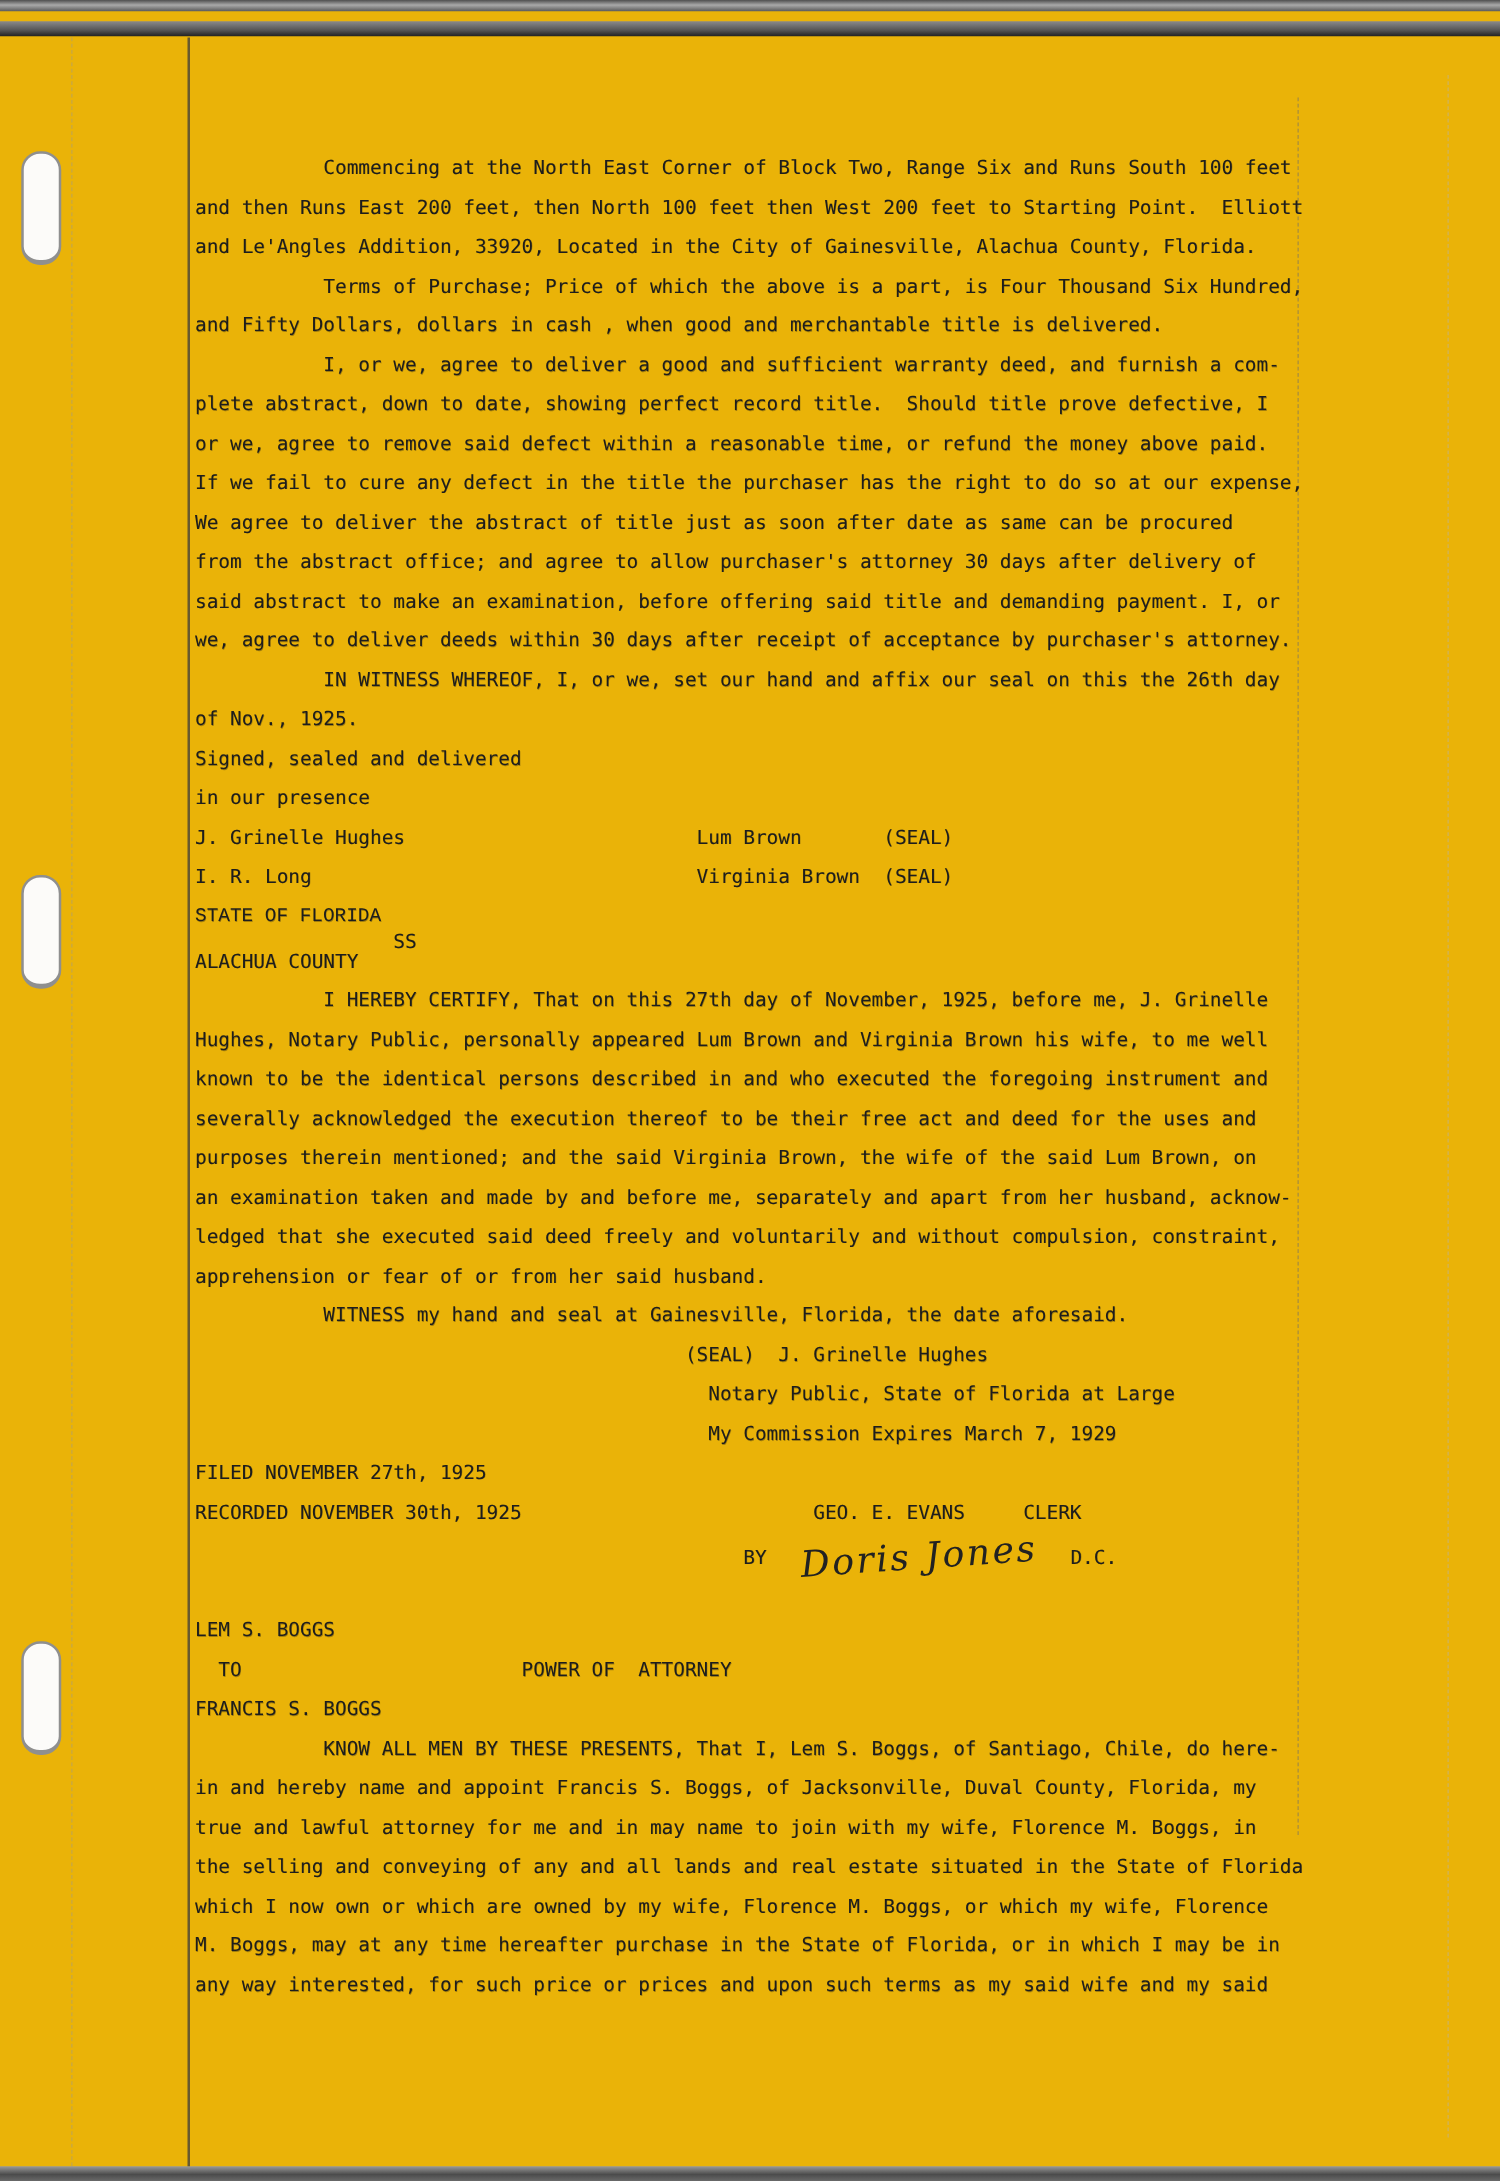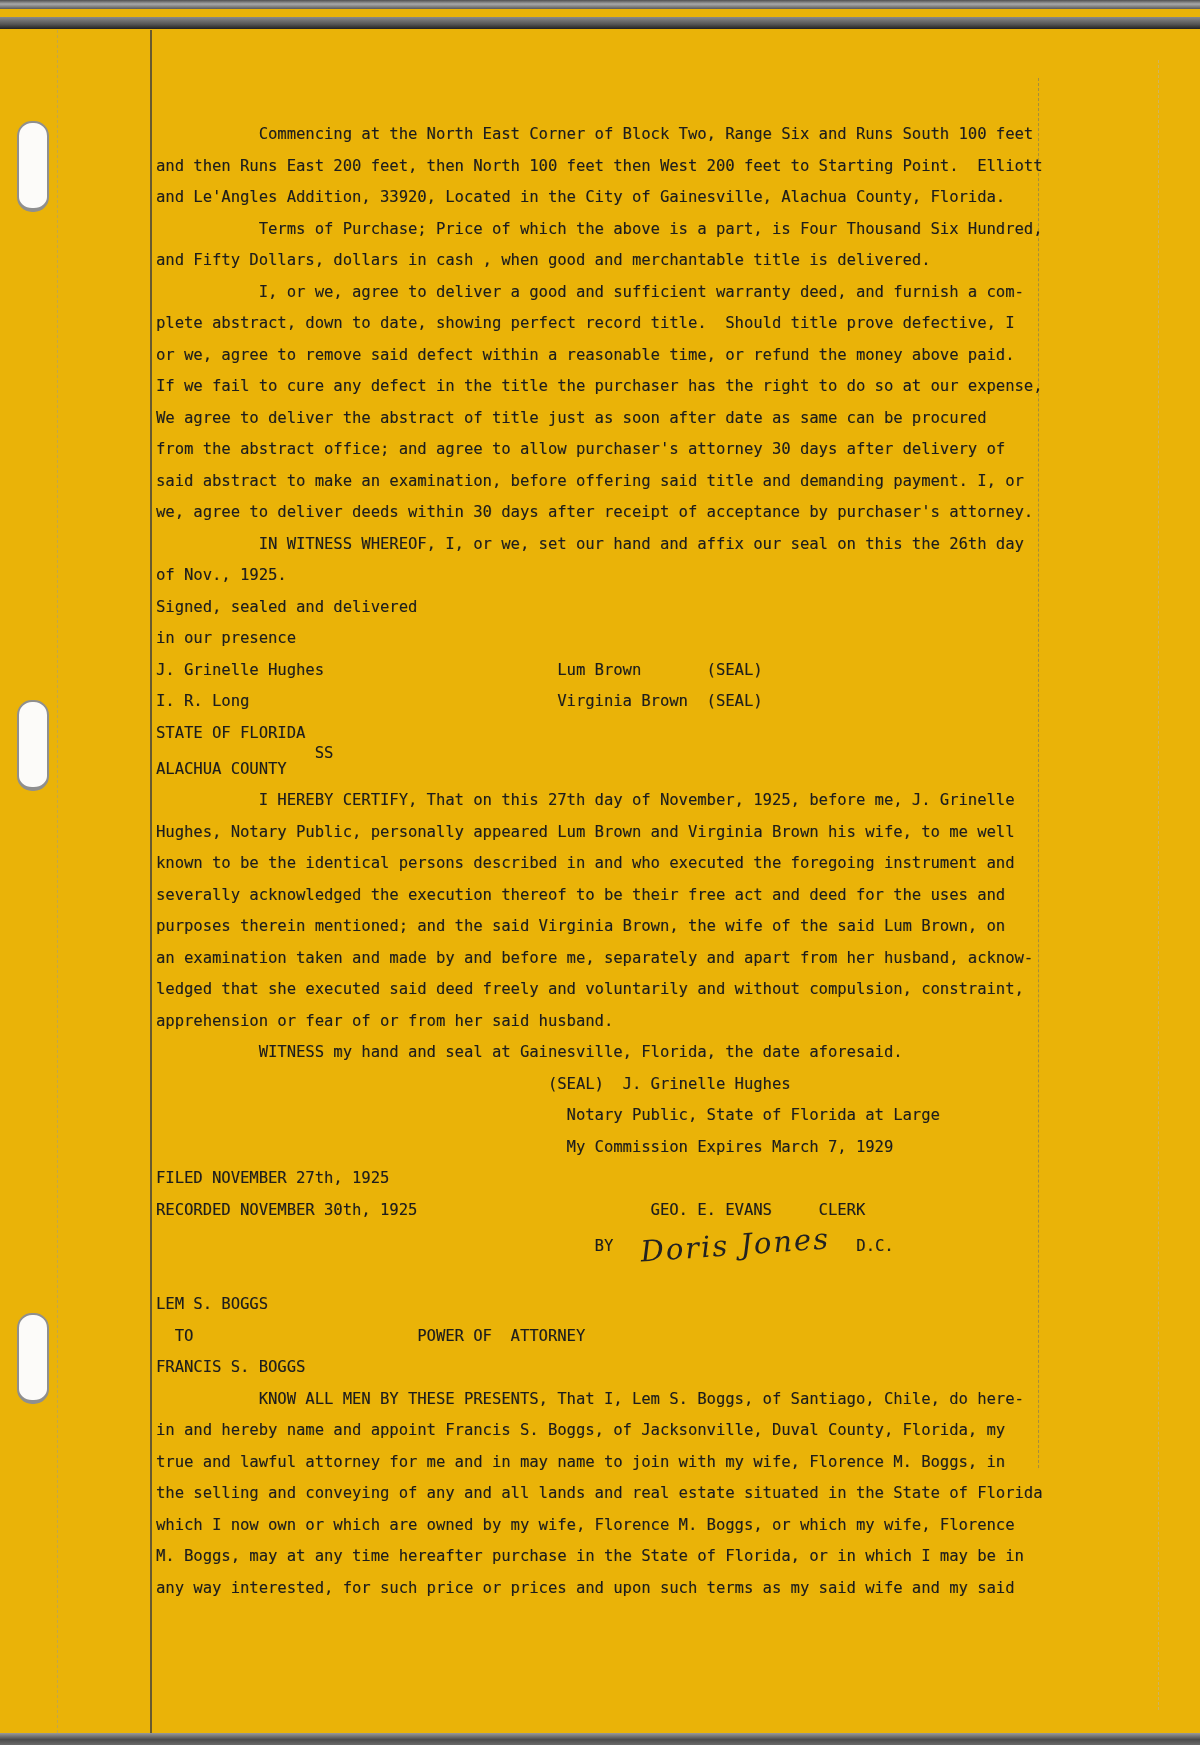--- a/index.html
+++ b/index.html
@@ -39,21 +39,21 @@
   .hole-2 { top: 700px; }
   .hole-3 { top: 1313px; }
   
   .doc-text {
     position: absolute; left: 156px; top: 70px; width: 1000px;
     font-size: 15.5px; color: #1d1d1d;
     text-shadow: 0.4px 0.4px 0 rgba(25,25,25,0.35);
     white-space: pre;
   }
   .line { height: 31.5px; line-height: 20px; }
-  .h20 { height: 20px; }
+  .h20 { height: 20px; font-family: Liberation Mono, monospace; }
   .h16 { height: 16px; }
   .handwriting {
     font-family: "DejaVu Serif", serif;
     font-style: italic;
     font-size: 29px; letter-spacing: 2px;
     display: inline-block;
     transform: rotate(-4deg) translateY(4px);
     margin: 0 8px; color: #222;
     text-shadow: none;
   }

